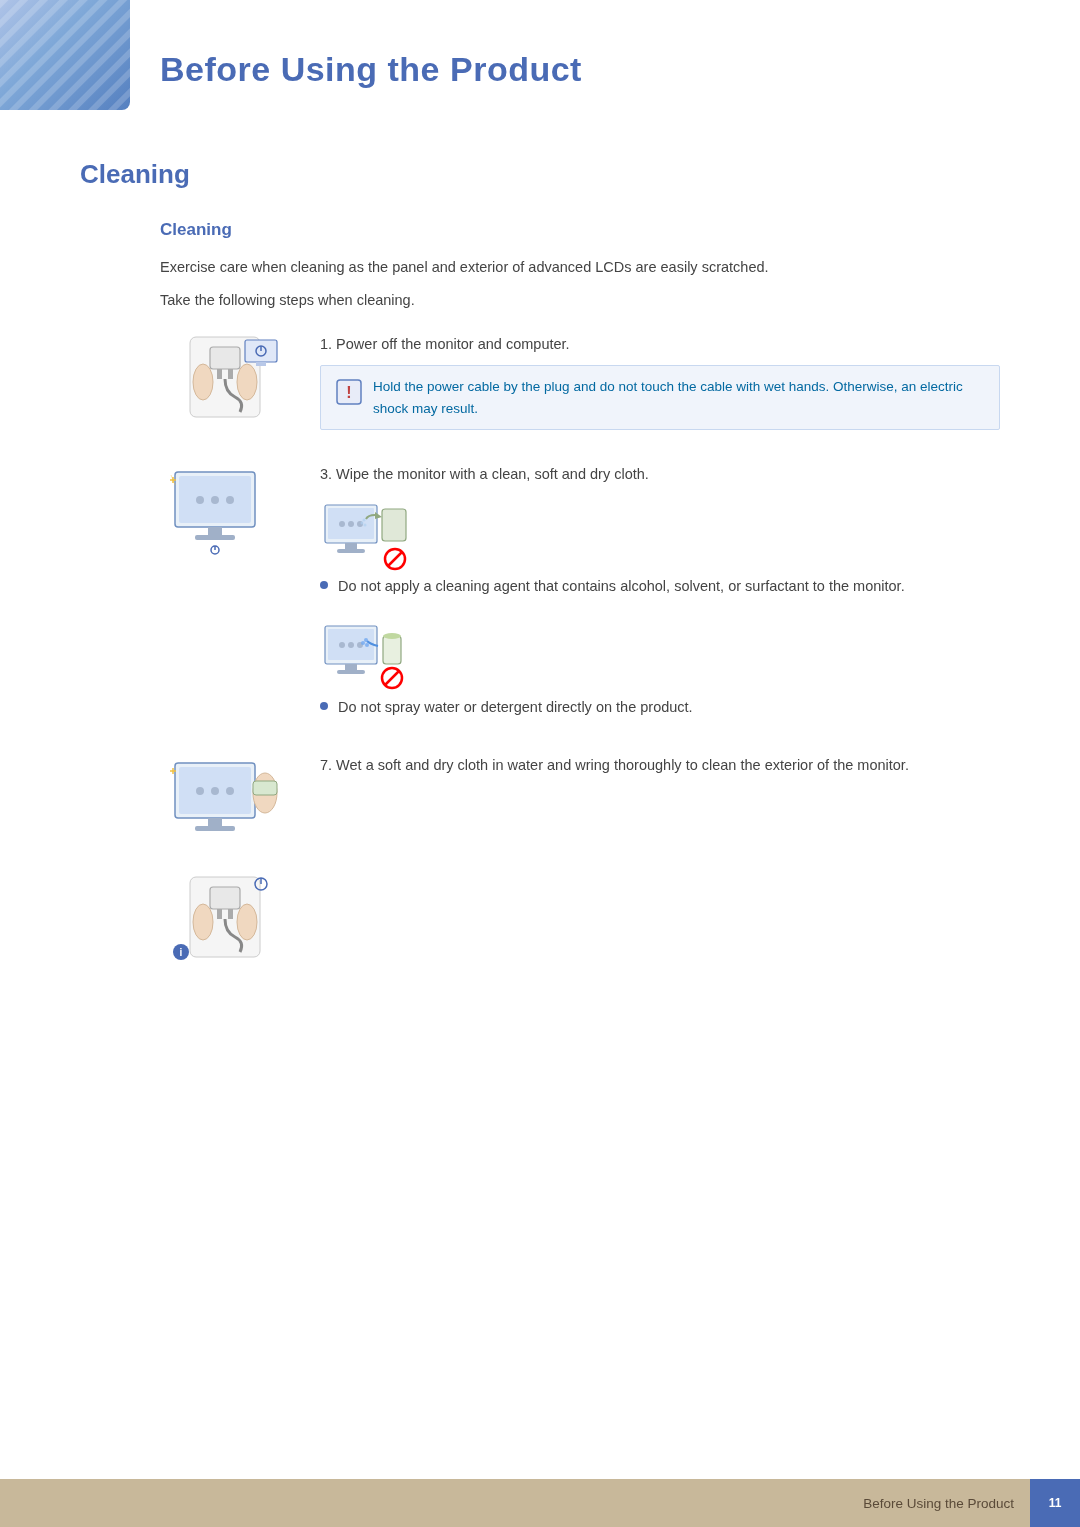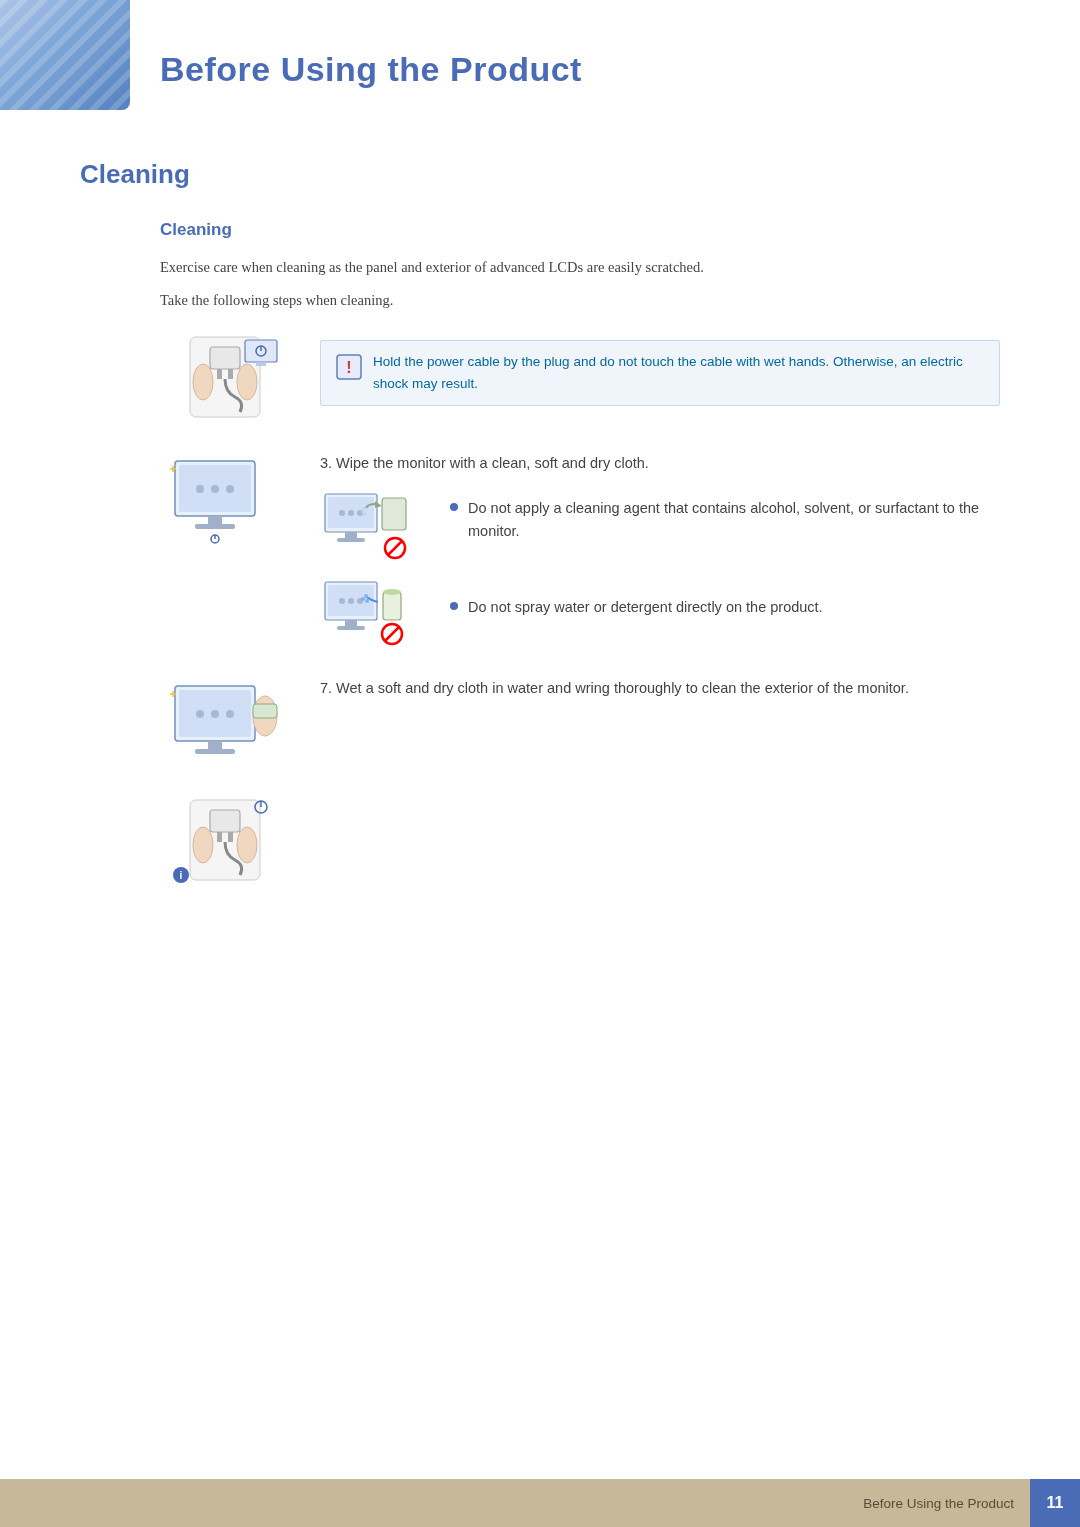--- a/index.html
+++ b/index.html
@@ -66,21 +66,20 @@
       margin-left: 80px;
     }
 
     
     .intro-text {
       margin-left: 80px;
       margin-bottom: 10px;
       font-size: 14.5px;
       color: #444;
       line-height: 1.6;
-      font-family: Liberation Serif, serif;
     }
 
     
     .steps-area {
       margin-left: 80px;
       margin-top: 20px;
     }
 
     
     .step-block {
@@ -159,21 +158,22 @@
     }
 
     
     .sub-step-block {
       margin-top: 10px;
       margin-left: 0;
     }
 
     .sub-step-inner {
       display: flex;
-      align-items: center;
+      align-items: flex-start;
+      flex-direction: column;
     }
 
     .sub-step-image {
       width: 110px;
       min-width: 110px;
       margin-right: 20px;
     }
 
     
     .page-footer {
@@ -191,21 +191,21 @@
 
     .footer-text {
       font-size: 13.5px;
       color: #5a4a38;
       padding-right: 16px;
     }
 
     .footer-page-badge {
       background: #4a6bb5;
       color: white;
-      font-size: 16px;
+      font-size: 12px;
       font-weight: bold;
       width: 50px;
       height: 48px;
       display: flex;
       align-items: center;
       justify-content: center;
     }
   </style>
 </head>
 <body>
@@ -255,20 +255,21 @@
           <ellipse cx="82" cy="50" rx="10" ry="18" fill="#f0d8c0" stroke="#d4b89a" stroke-width="1"></ellipse>
 
           <rect x="80" y="8" width="32" height="22" rx="2" fill="#e0e8f8" stroke="#6080c0" stroke-width="1.2"></rect>
           <rect x="91" y="30" width="10" height="4" fill="#b8c8e8"></rect>
 
           <circle cx="96" cy="19" r="5" fill="none" stroke="#4a6bb5" stroke-width="1.5"></circle>
           <line x1="96" y1="14" x2="96" y2="19" stroke="#4a6bb5" stroke-width="1.5"></line>
         </svg>
       </div>
       <div class="step-content">
+        <p class="step-text">1. Power off the monitor and computer.</p>
 
         <div class="warning-box">
           <div class="warning-icon">
             <svg width="28" height="28" viewBox="0 0 28 28">
               <rect x="2" y="2" width="24" height="24" rx="3" fill="#e8ecf8" stroke="#6080c0" stroke-width="1.5"></rect>
               <text x="14" y="20" text-anchor="middle" font-size="16" font-weight="bold" fill="#c04040">!</text>
             </svg>
           </div>
           <p class="warning-text">Hold the power cable by the plug and do not touch the cable with wet hands. Otherwise, an electric shock may result.</p>
         </div>

